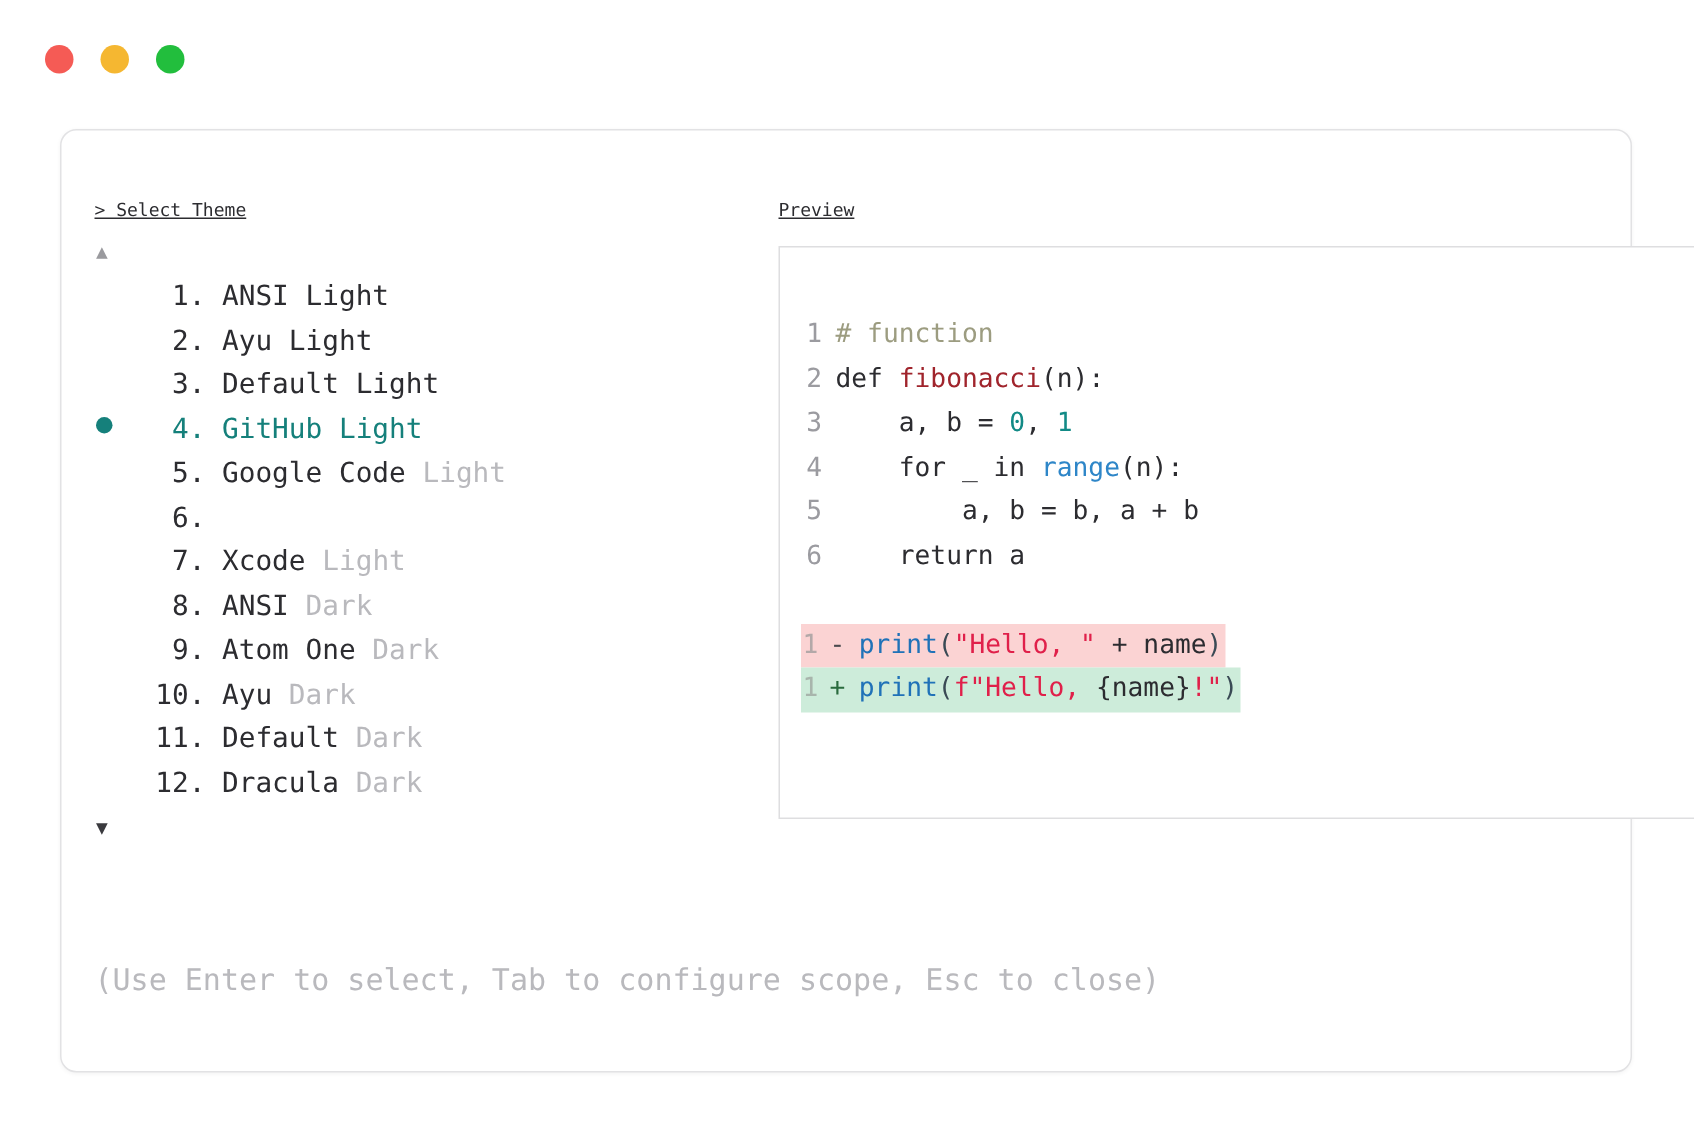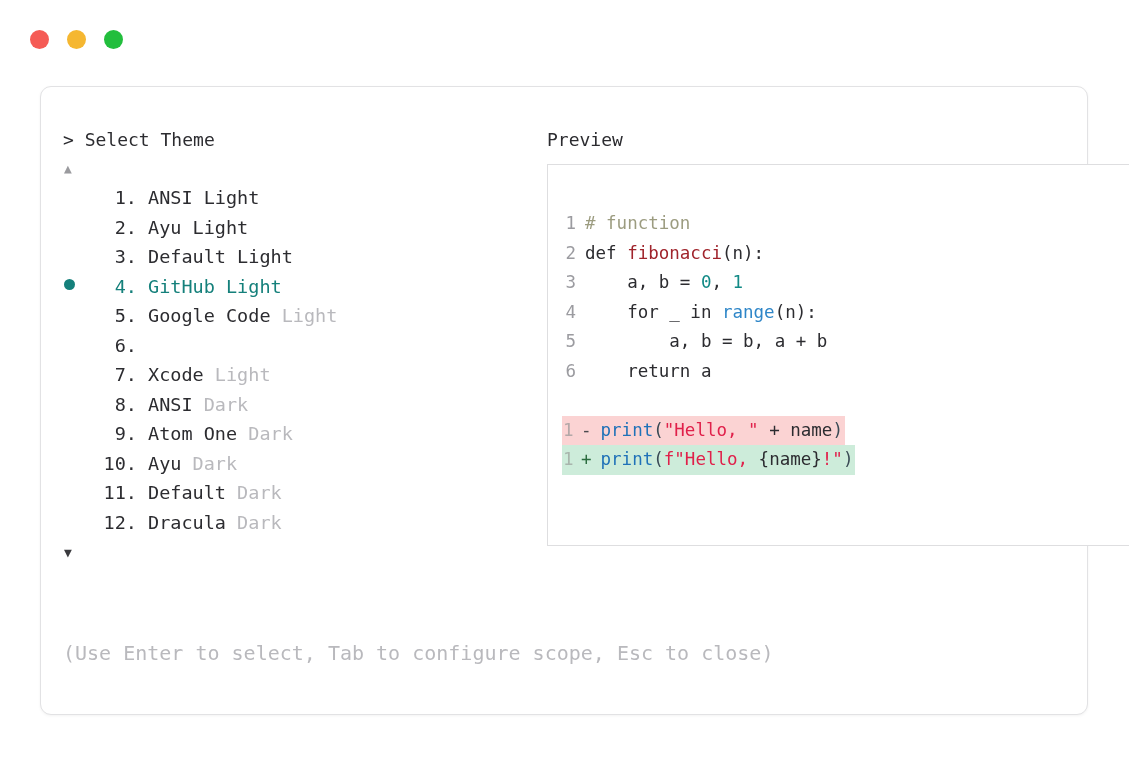--- a/index.html
+++ b/index.html
@@ -45,31 +45,32 @@
     box-shadow: 0 1px 3px rgba(0,0,0,0.05);
   }
   .left-col {
     position: absolute;
     left: 22px;
     top: 40px;
     width: 470px;
   }
   .right-col {
     position: absolute;
-    left: 506px;
+    left: 478px;
     top: 40px;
     width: 530px;
   }
 
   .pane-title {
-    font-size: 18px;
+    font-size: 12px;
     line-height: 26px;
     color: #2c2c30;
     letter-spacing: 0px;
     white-space: pre;
+    text-decoration: underline;
   }
 
   
   .arrow {
     font-size: 13px;
     line-height: 20px;
     height: 20px;
     white-space: pre;
     padding-left: 1px;
   }

